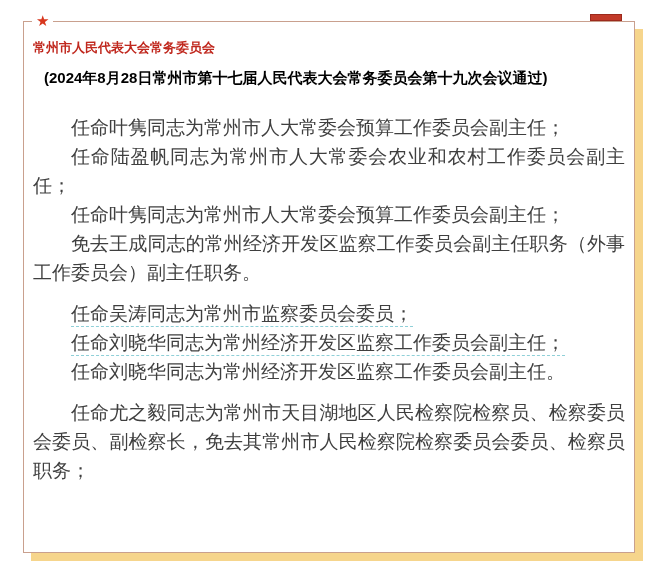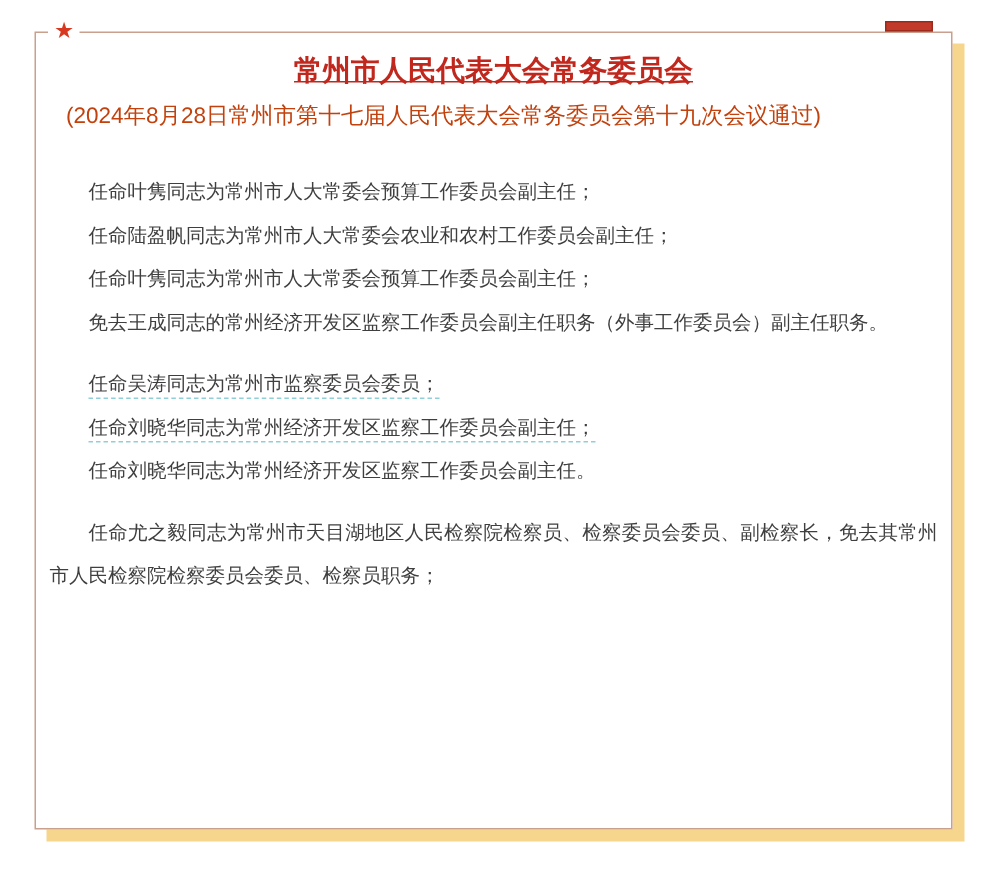--- a/index.html
+++ b/index.html
@@ -20,29 +20,29 @@
     color:#d8381f;font-size:15px;line-height:18px;
     background:#ffffff;padding:0 4px;
   }
   .red-bar{
     position:absolute;top:-8px;right:12px;
     width:32px;height:7px;
     background:#c23a29;border:1px solid #9c2a1c;
     box-sizing:border-box;
   }
   .title{
-    text-align:center;color:#c0281e;font-weight:bold;
-    font-size:19px;line-height:27px;margin:0;text-decoration:underline;
+    text-align:left;color:#c0281e;font-weight:bold;
+    font-size:13px;line-height:27px;margin:0;
   }
   .date-line{
-    color:#c2410c;font-size:15px;line-height:22px;
-    margin:6px 0 0;padding-left:11px;
+    color:#000000;font-size:15px;line-height:22px;
+    margin:6px 0 0;padding-left:11px;font-weight:bold;
   }
   .body-text{
-    margin-top:24px;font-size:13px;line-height:29px;color:#3f3f3f;
+    margin-top:24px;font-size:19px;line-height:29px;color:#3f3f3f;
     text-align:justify;
   }
   .group{margin:0 0 12px 0;}
   .stmt{margin:0;text-indent:2em;}
   .u{border-bottom:1px dashed #8fd0d8;padding-bottom:2px;margin-top:16px;}
 </style>
 </head>
 <body>
 
 <div class="frame">

